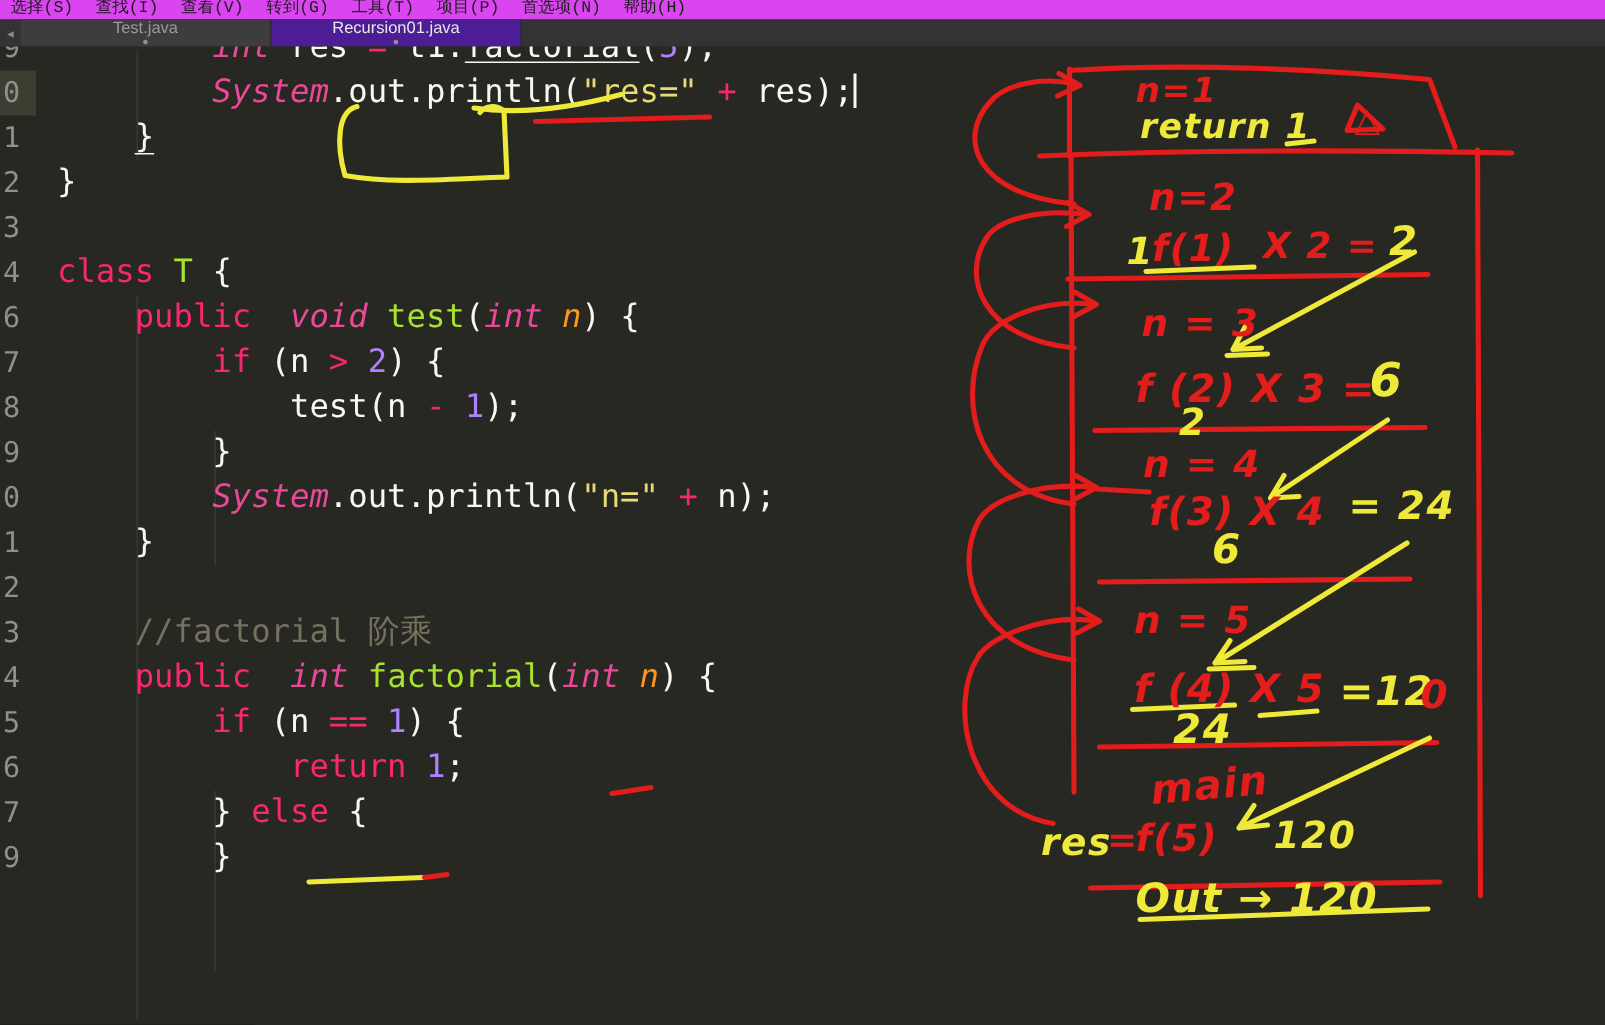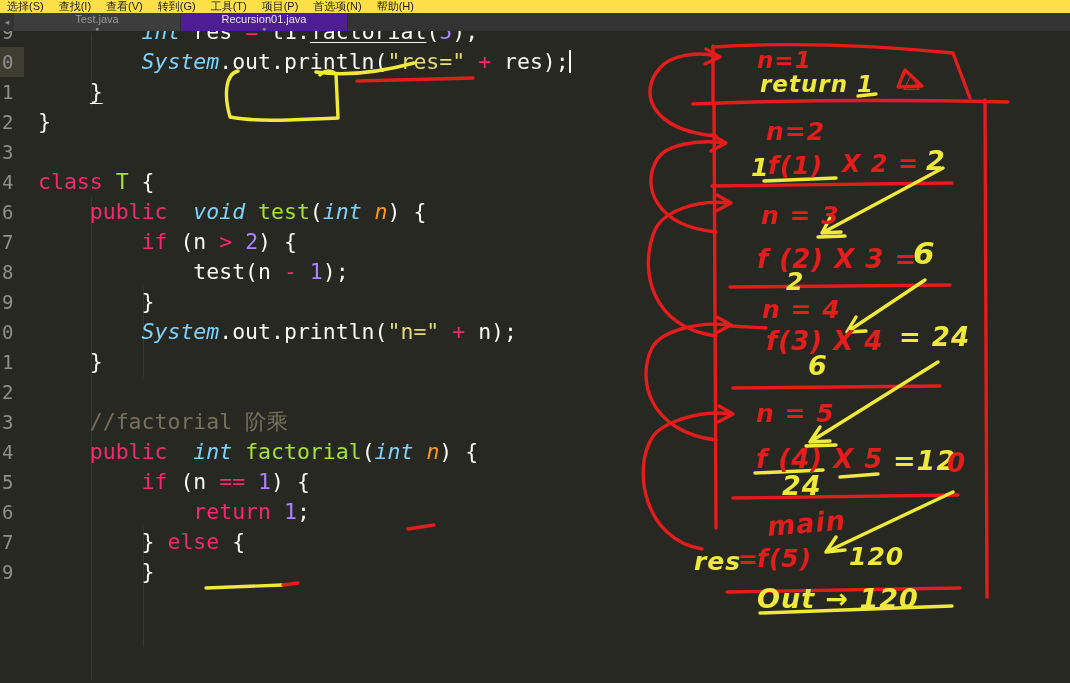--- a/index.html
+++ b/index.html
@@ -1,41 +1,41 @@
 <!DOCTYPE html>
 <html><head>
 <meta charset="utf-8">
 <style>
   html,body{margin:0;padding:0;background:#1c1c1c;}
   .app{position:relative;width:1070px;height:683px;overflow:hidden;background:#272822;
        font-family:"DejaVu Sans Mono",monospace;}
   
-  .menubar{position:absolute;left:0;top:0;width:100%;height:13px;background:#fde047;
+  .menubar{position:absolute;left:0;top:0;width:100%;height:13px;background:#d946ef;
            display:flex;align-items:center;gap:15px;padding-left:7px;box-sizing:border-box;
-           font-family:Liberation Sans, sans-serif;font-size:11px;color:#1b1b1b;line-height:13px;}
+           font-family:Liberation Mono, monospace;font-size:11px;color:#1b1b1b;line-height:13px;}
   .mi{white-space:nowrap;cursor:default;}
   
   .tabbar{position:absolute;left:0;top:13px;width:100%;height:18px;background:#333333;
           display:flex;align-items:stretch;font-family:"Liberation Sans",sans-serif;}
   .tab-scroll{width:14px;color:#8a8a8a;font-size:9px;display:flex;align-items:center;justify-content:center;}
   .tab{width:146px;display:flex;align-items:center;justify-content:space-between;
        padding:0 10px;font-size:11px;color:#9a9a9a;background:#3d3d3d;border-right:1px solid #2b2b2b;flex-direction:column;}
   .tab.active{background:#4c1d95;color:#e8e8e8;}
   .dot{font-size:7px;color:#8f8f8f;}
   
   .editor{position:absolute;left:0;top:31px;width:100%;height:652px;overflow:hidden;background:#272822;}
   .code-lines{margin-top:-14px;}
   .line{height:30px;line-height:30px;white-space:pre;font-size:21.5px;}
   .gut{display:inline-block;width:24px;height:30px;padding-left:2px;box-sizing:border-box;
        color:#8f908a;font-size:19px;vertical-align:top;}
   .gut.cur{background:#3e3d32;}
   .ct{display:inline-block;margin-left:14px;vertical-align:top;color:#f8f8f2;}
   .sg-pl{color:#f8f8f2;}
   .sg-kw{color:#f92672;}
-  .sg-ty{color:#7dd3fc;font-style:italic;}
+  .sg-ty{color:#ec4899;font-style:italic;}
   .sg-fn{color:#a6e22e;}
   .sg-num{color:#ae81ff;}
   .sg-str{color:#e6db74;}
   .sg-cm{color:#75715e;}
   .sg-pm{color:#fd971f;font-style:italic;}
   .sg-lnk{color:#f8f8f2;text-decoration:underline;text-underline-offset:3px;text-decoration-thickness:1px;}
   .sg-brk{color:#f8f8f2;text-decoration:underline;text-underline-offset:4px;text-decoration-thickness:1px;}
   .cursor{display:inline-block;width:2px;height:23px;background:#f8f8f0;vertical-align:-4px;}
   
   .overlay{position:absolute;left:0;top:0;width:1070px;height:683px;pointer-events:none;}

